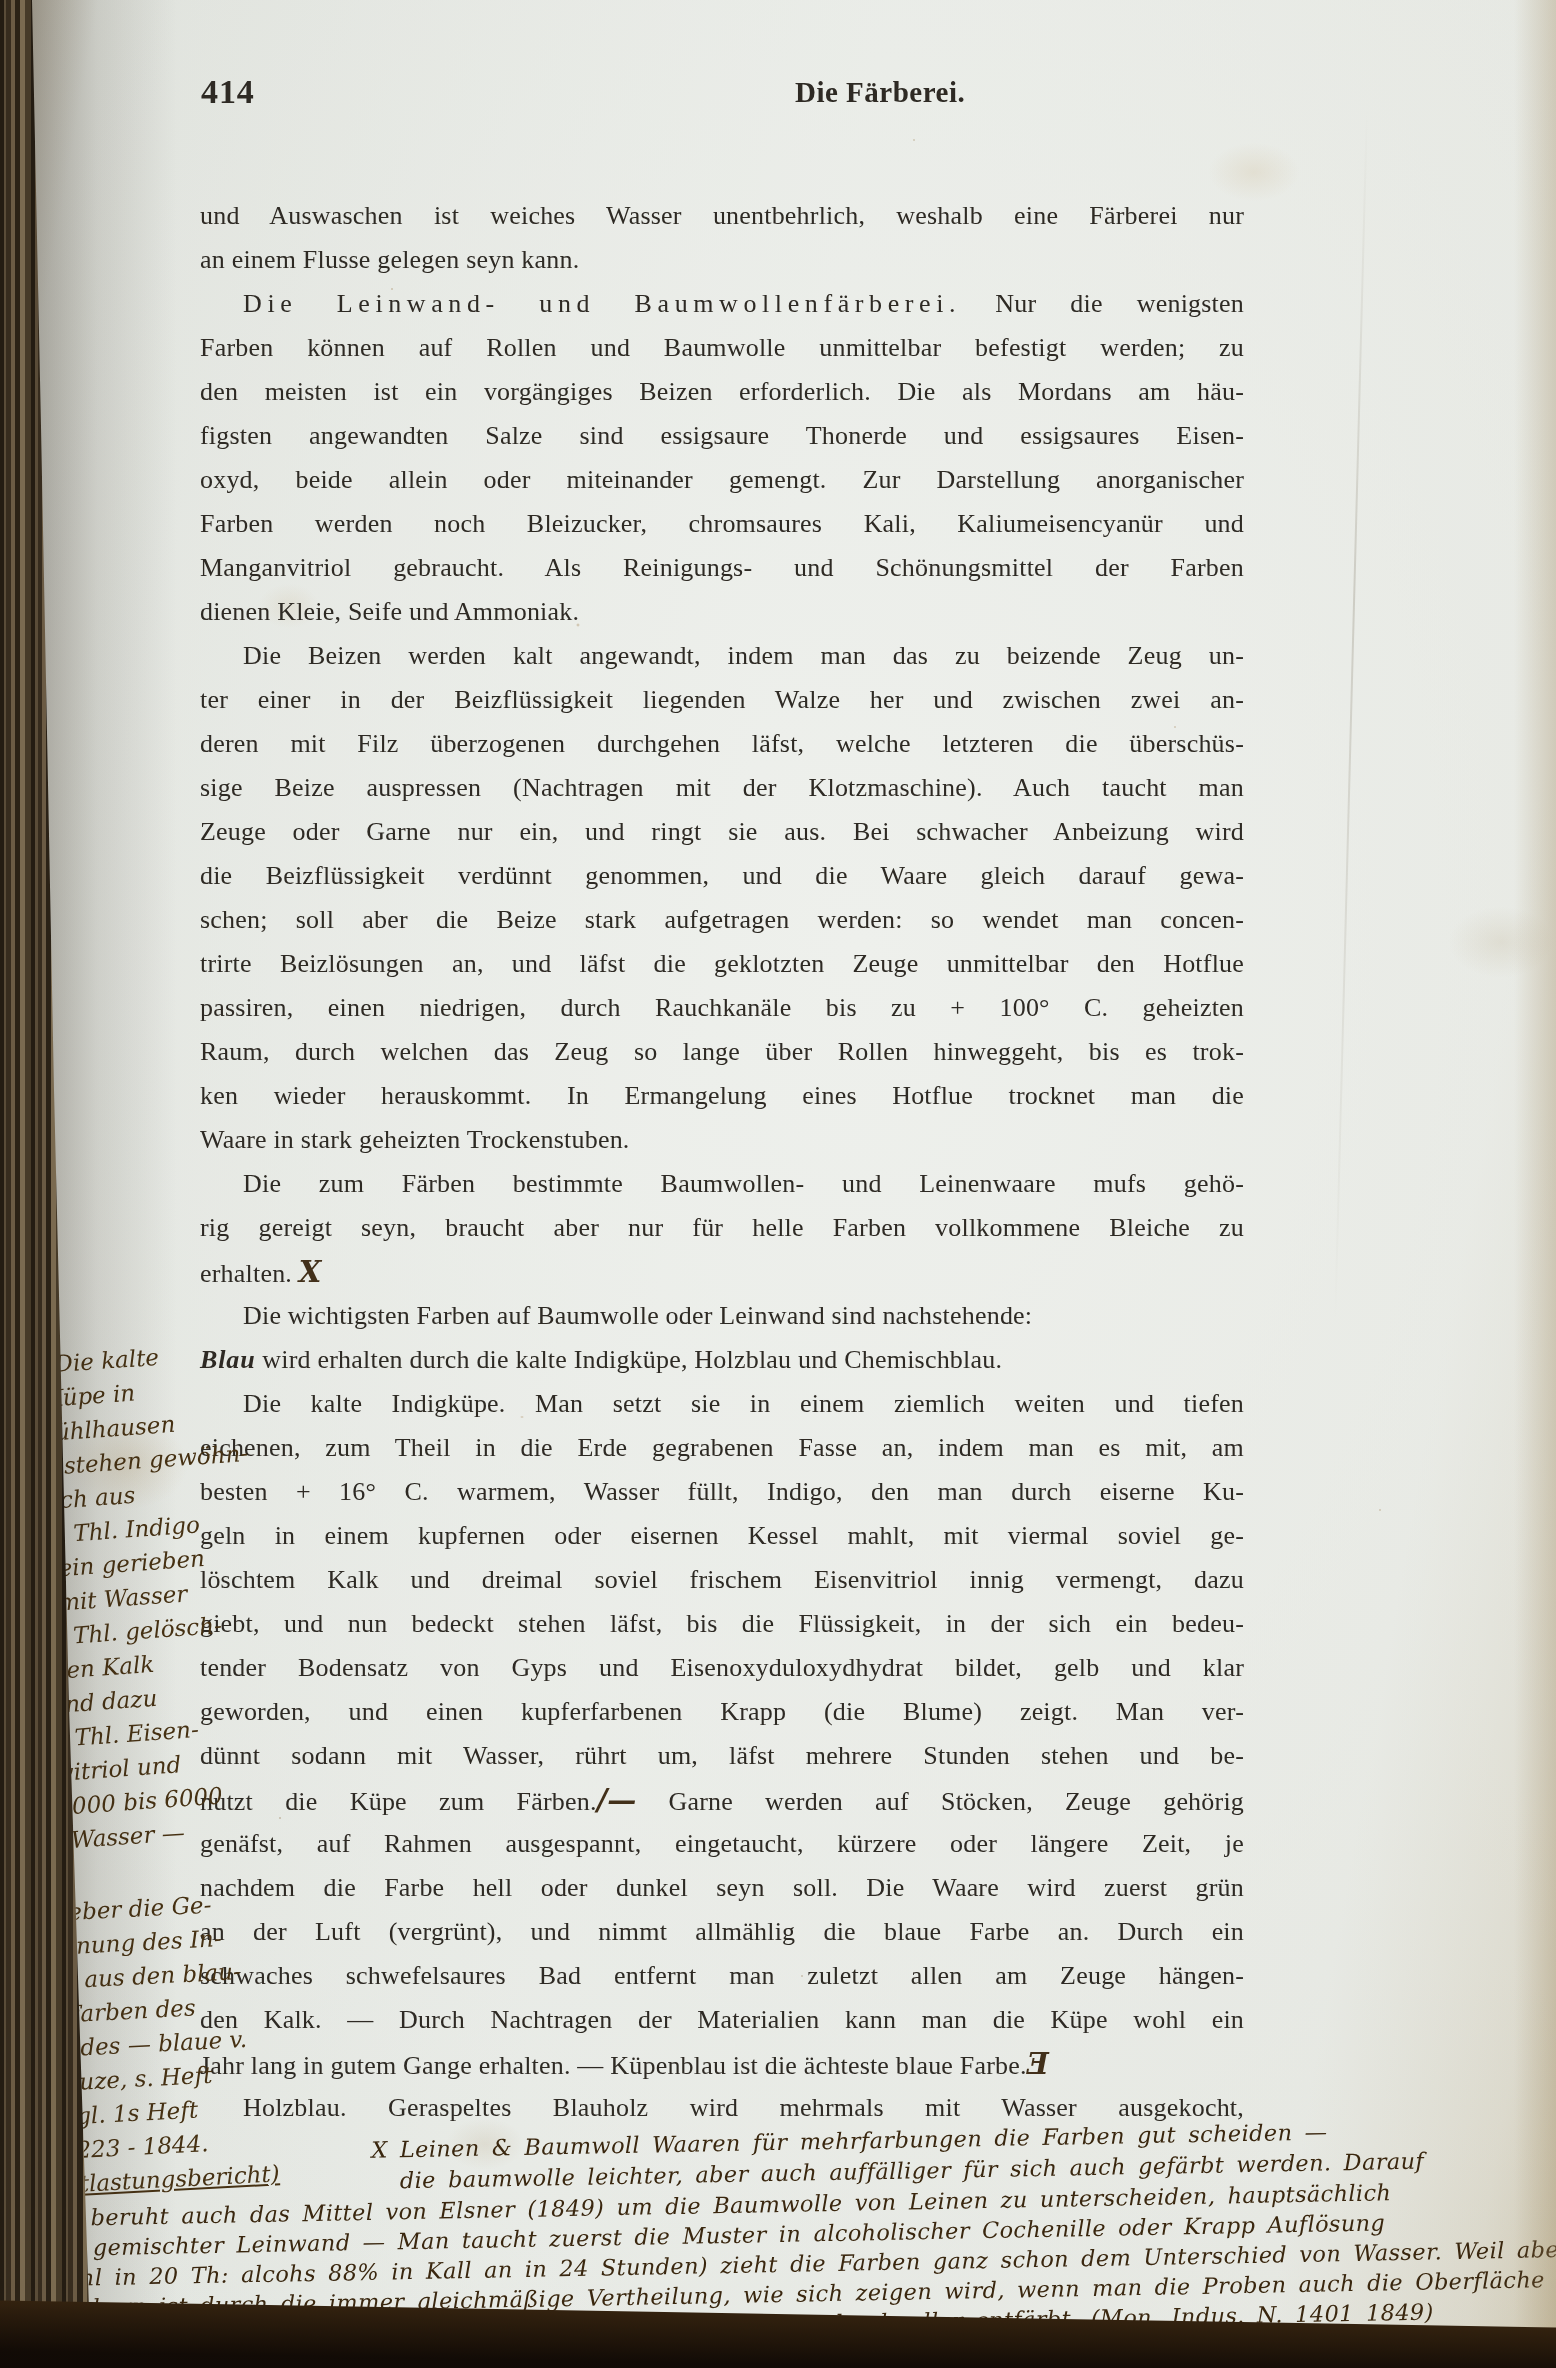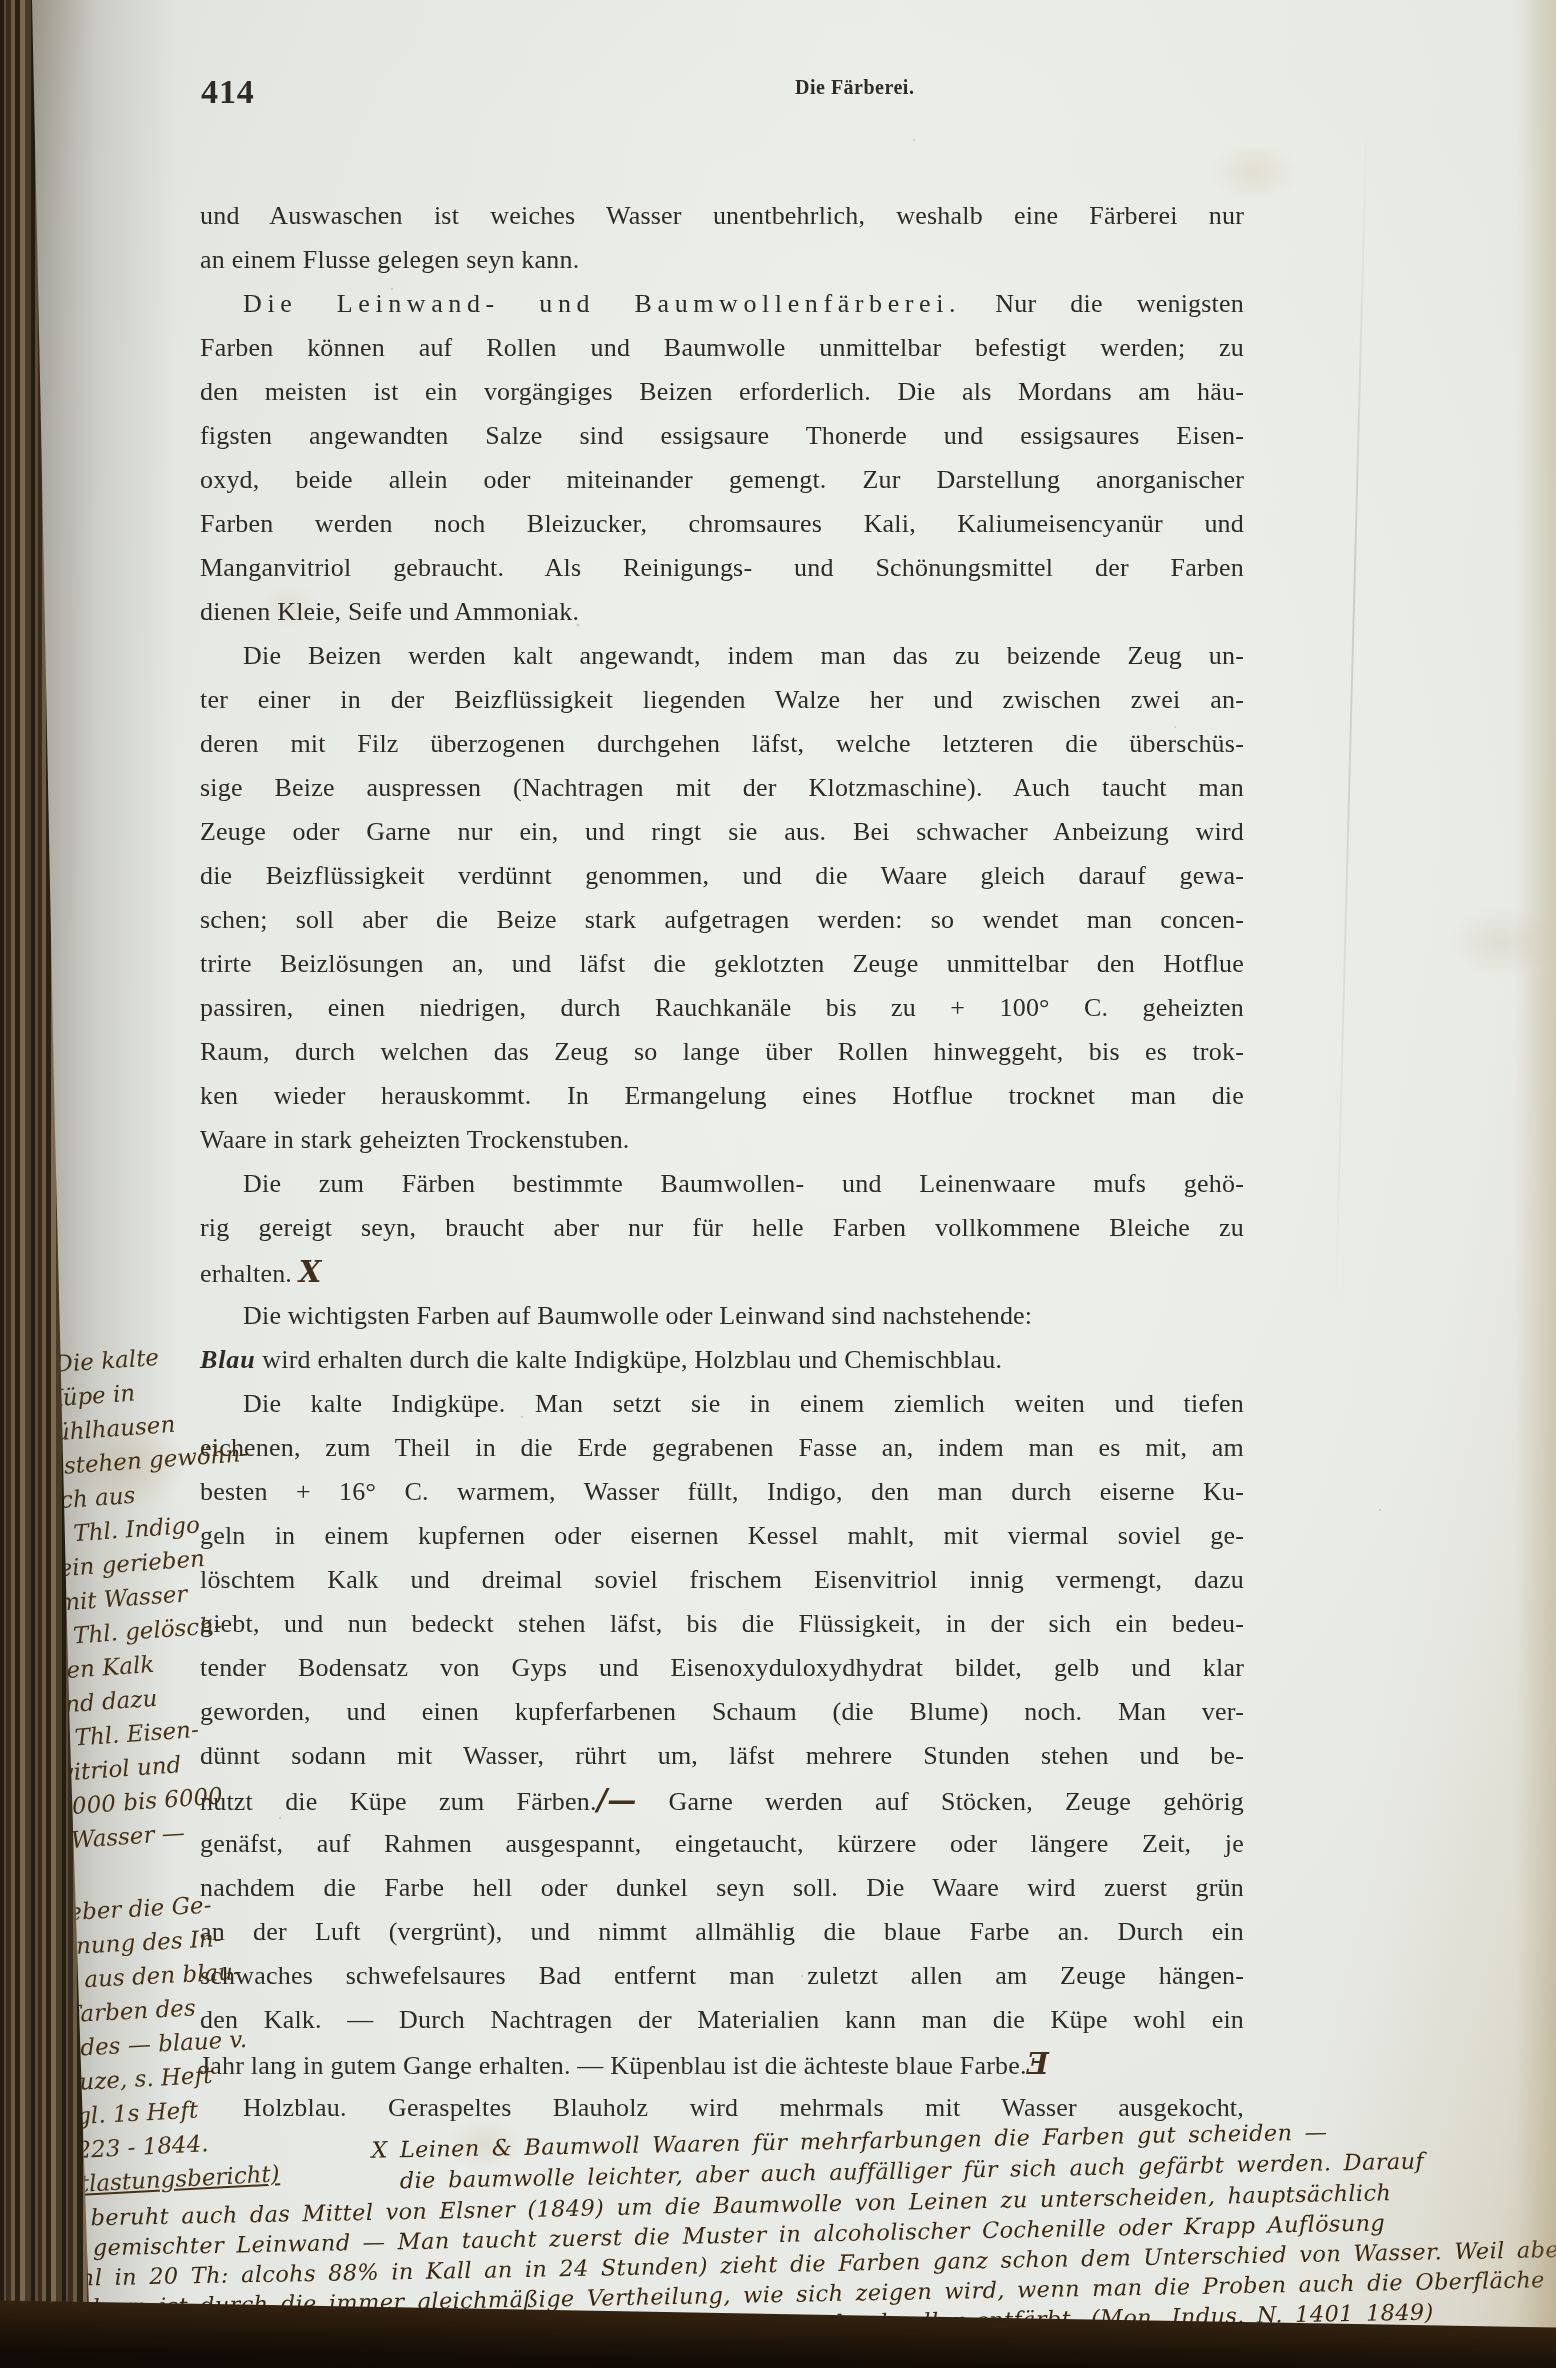--- a/index.html
+++ b/index.html
@@ -39,21 +39,21 @@
   .crease{position:absolute;left:1350px;top:112px;width:1.9px;height:1212px;
     background:linear-gradient(rgba(120,110,90,0),rgba(120,110,90,.25) 40%,rgba(120,110,90,0));transform:rotate(1.5deg);}
 
   
   .bottom-band{position:absolute;left:-28px;width:1613px;height:112px;top:2314px;
     background:linear-gradient(#33220f,#120b06 45%,#0a0603);transform:rotate(1deg);}
 
   
   .pagenum{position:absolute;left:201px;top:73px;font-size:34px;font-weight:bold;
     letter-spacing:0.9px;color:#2e2a24;}
-  .title{position:absolute;left:795px;top:76px;font-size:20px;font-weight:bold;
+  .title{position:absolute;left:795px;top:76px;font-size:29px;font-weight:bold;
     letter-spacing:0.5px;color:#2e2a24;}
   .body-text{position:absolute;left:200px;top:194px;width:1044px;color:#2e2a24;
     font-size:26px;letter-spacing:0.2px;}
   .line{height:44px;line-height:44px;white-space:nowrap;text-align:justify;
     text-align-last:justify;overflow:visible;}
   .line.end{text-align-last:left;}
   .line.ind{text-indent:43px;}
   .sp{letter-spacing:5.6px;}
   .bi{font-style:italic;font-weight:bold;letter-spacing:0.9px;}
   .hw{font-family:"DejaVu Serif",serif;font-style:italic;font-weight:bold;
@@ -132,21 +132,21 @@
       <div class="line end"><span>erhalten. </span><span class="hw">X</span></div>
       <div class="line ind end">Die wichtigsten Farben auf Baumwolle oder Leinwand sind nachstehende:</div>
       <div class="line end"><span class="bi">Blau</span><span> wird erhalten durch die kalte Indigküpe, Holzblau und Chemischblau.</span></div>
       <div class="line ind">Die kalte Indigküpe. Man setzt sie in einem ziemlich weiten und tiefen</div>
       <div class="line">eichenen, zum Theil in die Erde gegrabenen Fasse an, indem man es mit, am</div>
       <div class="line">besten + 16° C. warmem, Wasser füllt, Indigo, den man durch eiserne Ku-</div>
       <div class="line">geln in einem kupfernen oder eisernen Kessel mahlt, mit viermal soviel ge-</div>
       <div class="line">löschtem Kalk und dreimal soviel frischem Eisenvitriol innig vermengt, dazu</div>
       <div class="line">giebt, und nun bedeckt stehen läfst, bis die Flüssigkeit, in der sich ein bedeu-</div>
       <div class="line">tender Bodensatz von Gyps und Eisenoxyduloxydhydrat bildet, gelb und klar</div>
-      <div class="line">geworden, und einen kupferfarbenen Schaum (die Blume) noch. Man ver-</div>
+      <div class="line">geworden, und einen kupferfarbenen Krapp (die Blume) zeigt. Man ver-</div>
       <div class="line">dünnt sodann mit Wasser, rührt um, läfst mehrere Stunden stehen und be-</div>
       <div class="line"><span>nutzt die Küpe zum Färben.</span><span class="hw">/—</span><span> Garne werden auf Stöcken, Zeuge gehörig</span></div>
       <div class="line">genäfst, auf Rahmen ausgespannt, eingetaucht, kürzere oder längere Zeit, je</div>
       <div class="line">nachdem die Farbe hell oder dunkel seyn soll. Die Waare wird zuerst grün</div>
       <div class="line">an der Luft (vergrünt), und nimmt allmählig die blaue Farbe an. Durch ein</div>
       <div class="line">schwaches schwefelsaures Bad entfernt man zuletzt allen am Zeuge hängen-</div>
       <div class="line">den Kalk. — Durch Nachtragen der Materialien kann man die Küpe wohl ein</div>
       <div class="line end"><span>Jahr lang in gutem Gange erhalten. — Küpenblau ist die ächteste blaue Farbe.</span><span class="hw">Ǝ</span></div>
       <div class="line ind">Holzblau. Geraspeltes Blauholz wird mehrmals mit Wasser ausgekocht,</div>
     </div>

